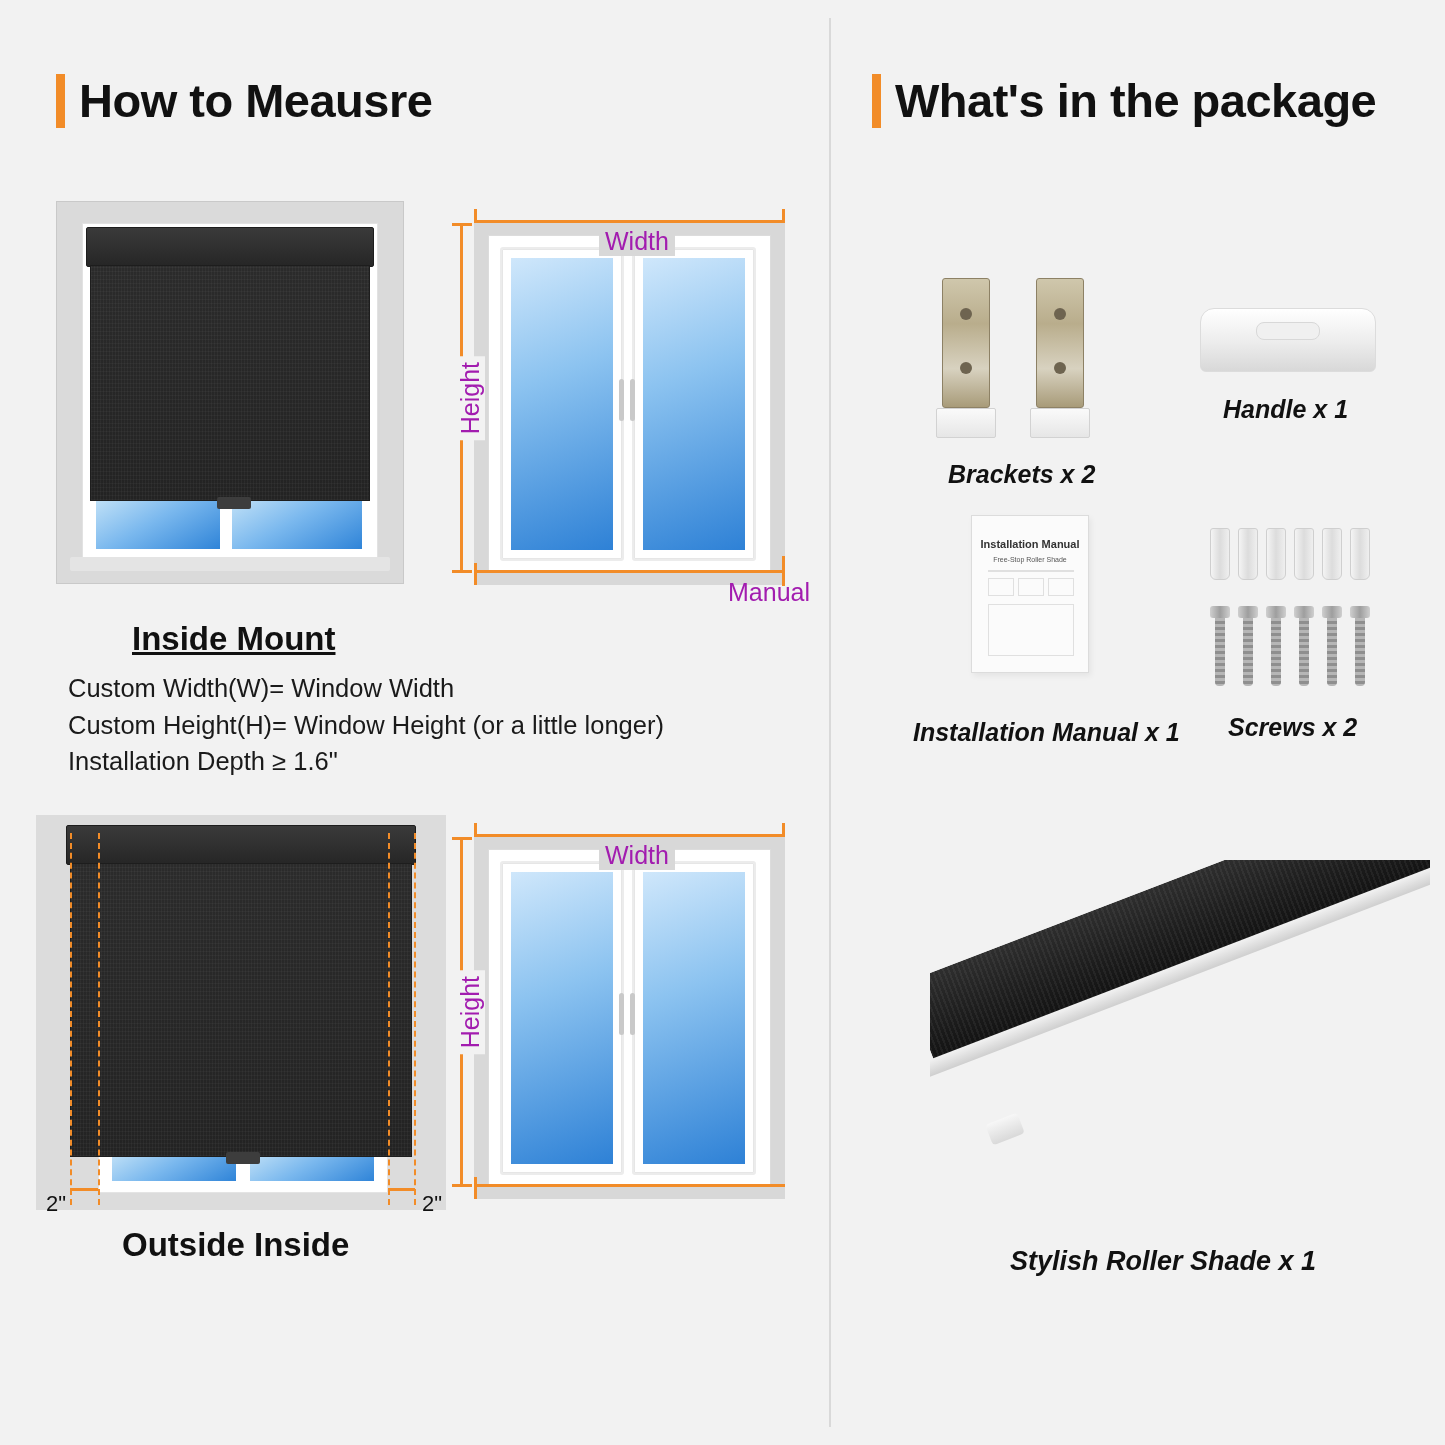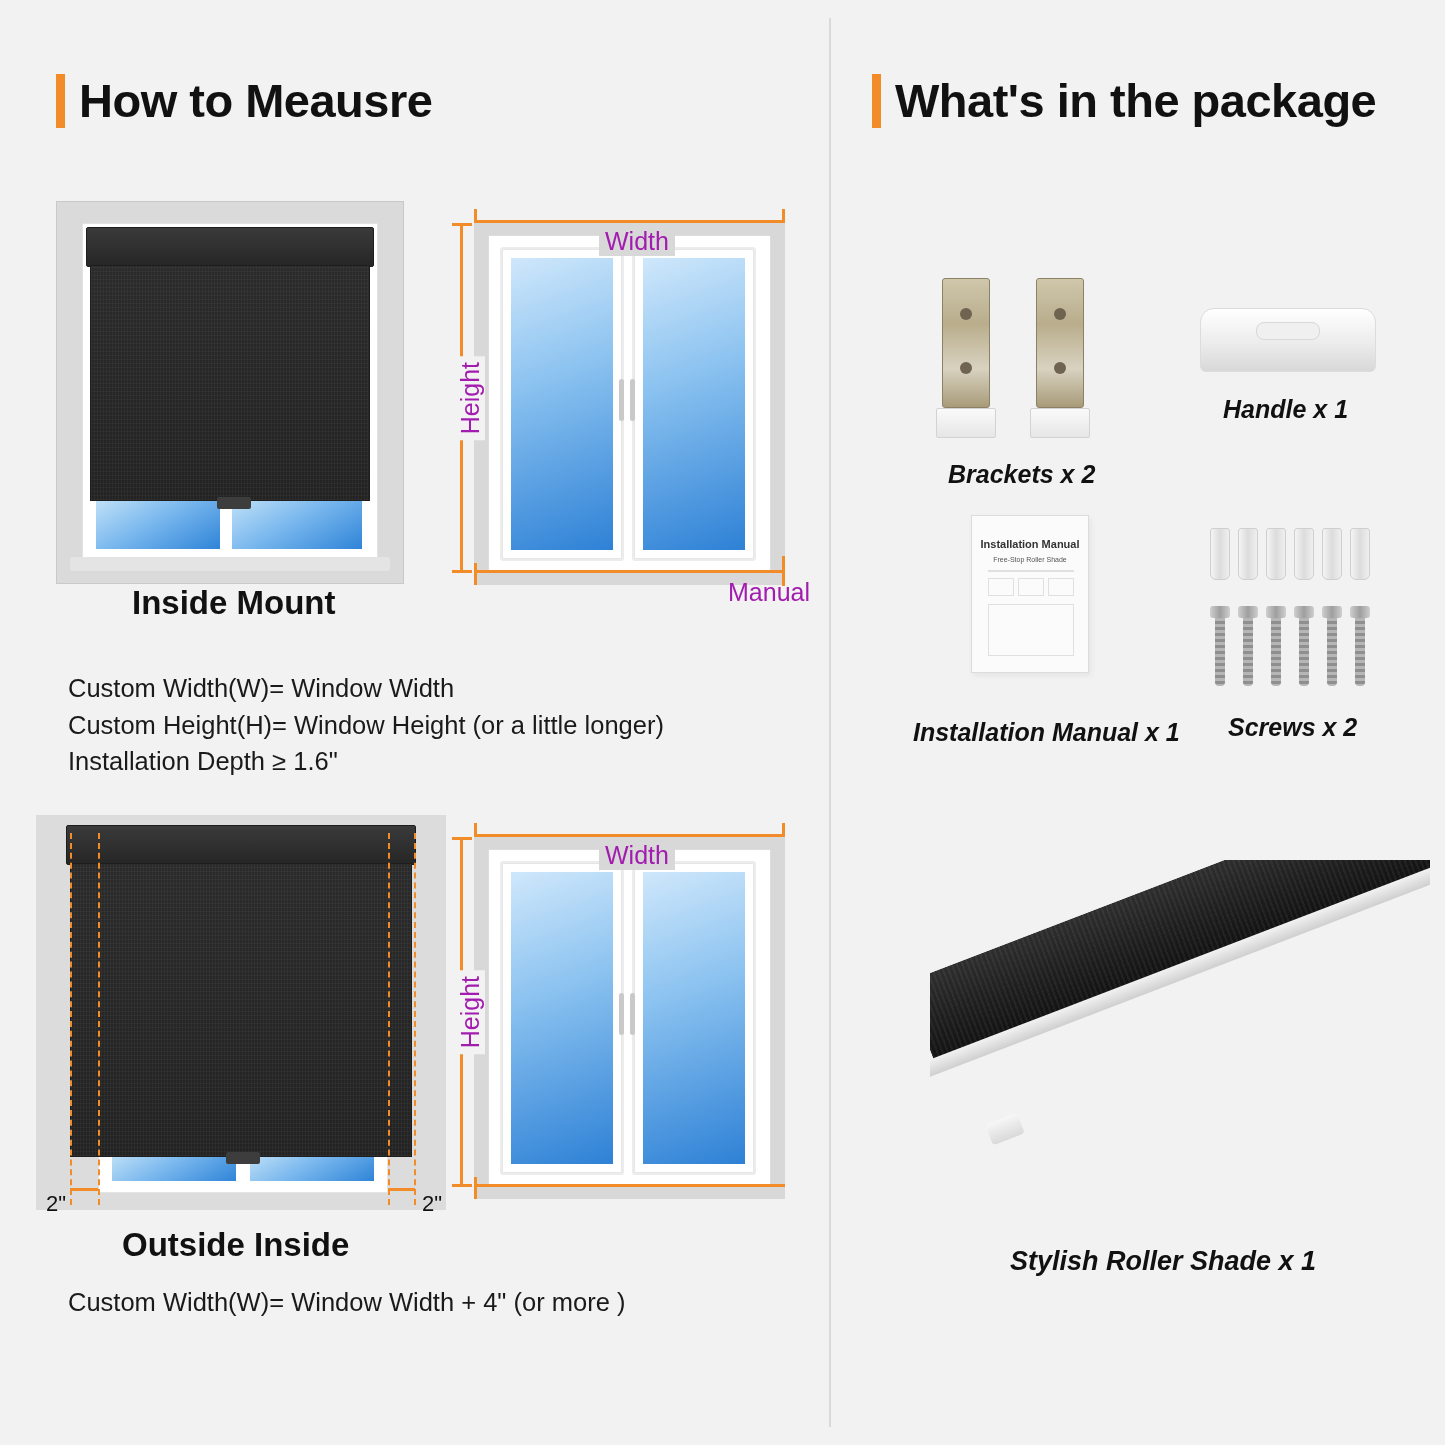--- a/index.html
+++ b/index.html
@@ -340,21 +340,21 @@
     <div class="tick" style="left:0px; top:369px; width:20px; height:3px;"></div>
 
     <div class="arrow-line" style="left:295px; top:369px; width:38px; height:3px;"></div>
     <div class="tick" style="left:330px; top:355px; width:3px; height:30px;"></div>
 
     <div class="dim-label" style="left:147px; top:26px; background:#d8d8d8; padding:0 6px;">Width</div>
     <div class="dim-label vertical" style="left:4px; top:155px; background:#f2f2f2; padding:6px 0;">Height</div>
     <div class="dim-label" style="left:276px; top:377px;">Manual</div>
   </div>
 
-  <div class="caption" style="left:132px; top:584px;">Inside Mount</div>
+  <div class="caption" style="left:132px; top:620px;text-decoration:underline;">Inside Mount</div>
 
   <div class="bullets" style="left:68px; top:670px;">
     <div>Custom Width(W)= Window Width</div>
     <div>Custom Height(H)= Window Height (or a little longer)</div>
     <div>Installation Depth ≥ 1.6"</div>
   </div>
 
   <div class="mount-block" style="left:36px; top:815px; width:410px; height:395px;">
 
     <div style="position:absolute;left:0;top:0;width:410px;height:395px;background:#dcdcdc;"></div>
@@ -406,21 +406,20 @@
     <div class="tick" style="left:0px; top:22px; width:20px; height:3px;"></div>
     <div class="tick" style="left:0px; top:369px; width:20px; height:3px;"></div>
 
     <div class="dim-label" style="left:147px; top:26px; background:#d8d8d8; padding:0 6px;">Width</div>
     <div class="dim-label vertical" style="left:4px; top:155px; background:#f2f2f2; padding:6px 0;">Height</div>
   </div>
 
   <div class="caption" style="left:122px; top:1226px;">Outside Inside</div>
 
   <div class="bullets" style="left:68px; top:1284px;">
-    <div>Custom Width(W)= Window Width + 4" (or more )</div>
   </div>
 
   <div class="pkg-item" style="left:930px; top:268px; width:180px; height:180px;">
 
     <div class="bracket" style="left:12px; top:10px; width:48px; height:130px;"></div>
     <div class="bracket-hole" style="left:30px; top:40px; width:12px; height:12px;"></div>
     <div class="bracket-hole" style="left:30px; top:94px; width:12px; height:12px;"></div>
     <div class="bracket-base" style="left:6px; top:140px; width:60px; height:30px;"></div>
 
     <div class="bracket" style="left:106px; top:10px; width:48px; height:130px;"></div>

